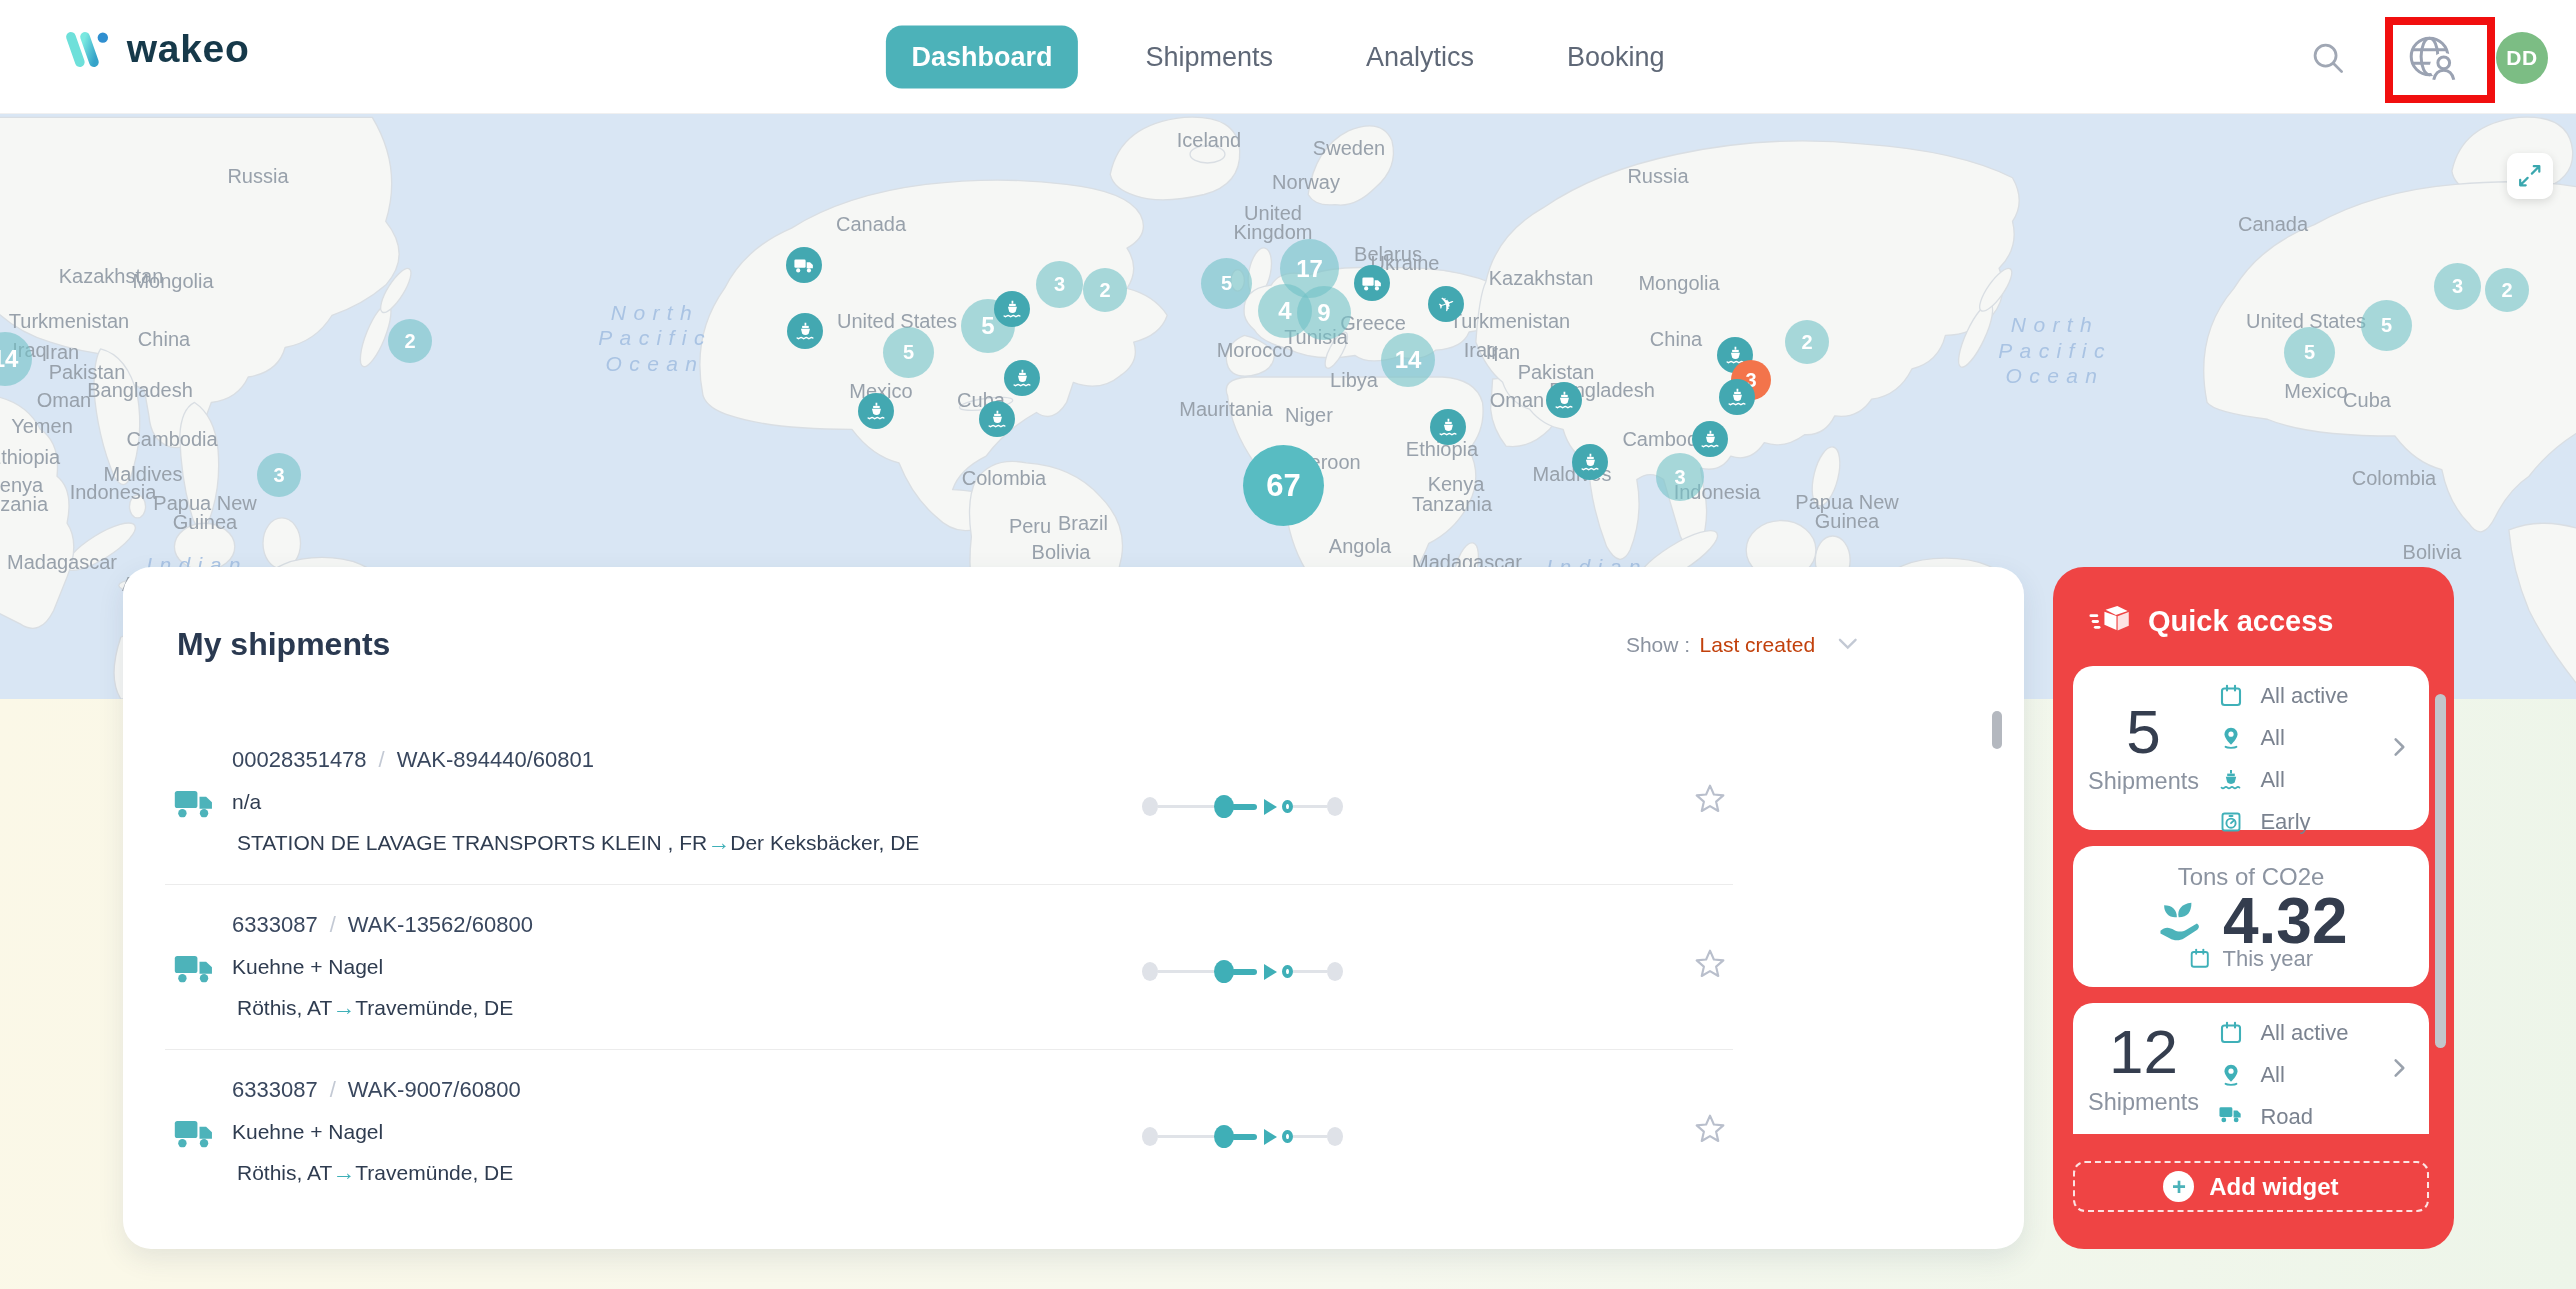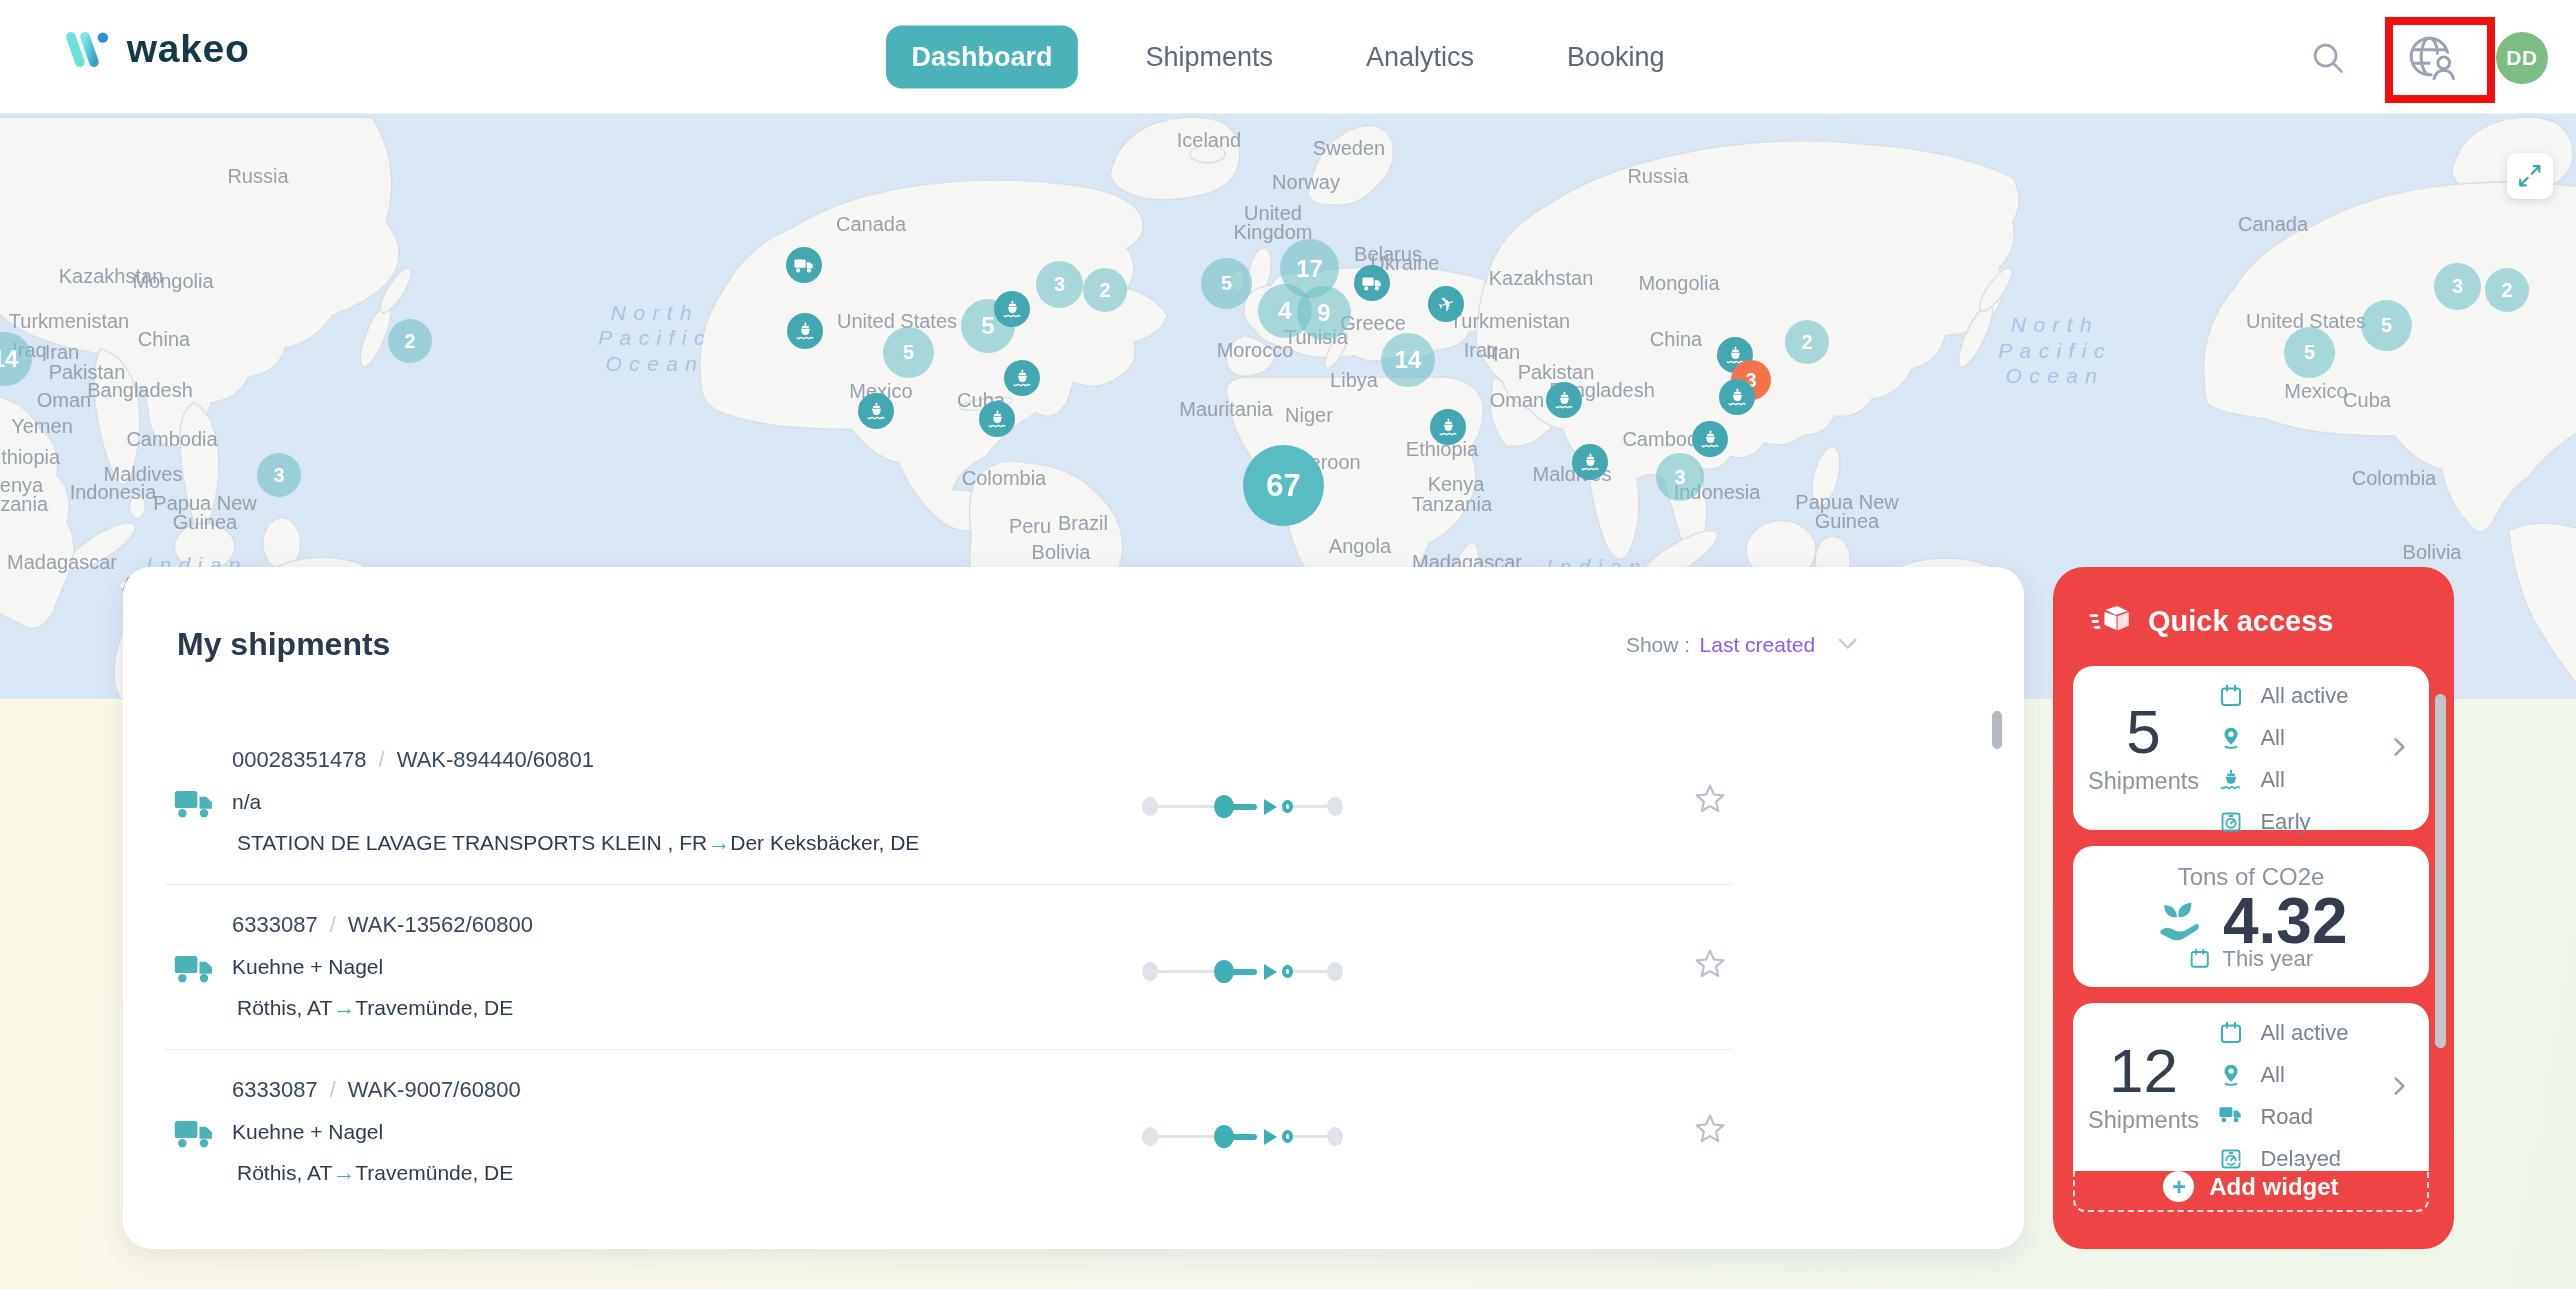--- a/index.html
+++ b/index.html
@@ -50,21 +50,21 @@
   .bg-bottom { position:absolute; left:0; top:699px; width:2576px; height:590px;
                background:linear-gradient(100deg,#fbf8e7 0%,#f6f8ee 55%,#edf5e9 100%); z-index:0; }
 
   
   .ship-card { position:absolute; left:123px; top:567px; width:1901px; height:682px; background:#fff;
                border-radius:28px; box-shadow:0 9.4px 27px rgba(40,60,90,.10); z-index:5; }
   .ship-title { position:absolute; left:54px; top:59px; font-size:32px; font-weight:600; color:#2a3950; }
   .show-ctrl { position:absolute; right:166px; top:66px; display:flex; align-items:center; gap:9.4px;
                cursor:pointer; }
   .show-label { font-size:21px; color:#8b93a0; }
-  .show-value { font-size:21px; color:#8b5cf6; }
+  .show-value { font-size:21px; color:#c2410c; }
   .show-ctrl svg { margin-left:12px; }
   .card-scrollbar { position:absolute; left:1869px; top:144px; width:10px; height:38px; background:#b4b8bf;
                     border-radius:5.4px; z-index:6; cursor:pointer; }
   .rows { position:absolute; left:42px; right:291px; top:153px; }
   .srow { position:relative; height:165px; border-bottom:0.7px solid #ececec; }
   .srow:last-child { border-bottom:none; }
   .line1 { position:absolute; left:67px; top:27px; font-size:22px; color:#39475e; display:flex; gap:12px;}
   .slash { color:#c3c9d4; }
   .truck-ic { position:absolute; left:9.4px; top:67px; width:42px; color:#4db3ba; }
   .carrier { position:absolute; left:67px; top:70px; font-size:21px; color:#2f3c50; }
@@ -87,21 +87,21 @@
   
   .qa-panel { position:absolute; left:2053px; top:567px; width:401px; height:682px; background:#ef4444;
               border-radius:31px; z-index:6; }
   .qa-header { position:absolute; left:35px; top:35px; display:flex; align-items:center; gap:16px; }
   .qa-title { color:#fff; font-size:29px; font-weight:600; }
   .qa-scrollbar { position:absolute; right:8px; top:127px; width:10.7px; height:354px; background:#c2c6ca;
                   border-radius:6px; cursor:pointer; }
   .qa-cards { position:absolute; left:20px; top:99px; width:356px; }
   .qcard { position:relative; background:#fff; border-radius:20px; margin-bottom:16px; cursor:pointer; }
   .qcard.type-shipments { height:164px; }
-  .qcard.clipped { height:168px; overflow:hidden; border-radius:20px 20px 0 0; margin-bottom:0; }
+  .qcard.clipped { height:131px; overflow:hidden; border-radius:20px 20px 0 0; margin-bottom:0; }
   .qcount { position:absolute; left:0; top:0; width:141px; height:100%; display:flex;
             flex-direction:column; align-items:center; justify-content:center; }
   .qnum { font-size:62px; font-weight:500; color:#353e4f; line-height:1; }
   .qunit { font-size:23.5px; color:#8b93a0; margin-top:5.4px; }
   .qfilters { position:absolute; left:146px; top:17.4px; display:flex; flex-direction:column; gap:16px; }
   .qfilter { display:flex; align-items:center; gap:17.4px; }
   .qfilter .fic { width:24px; height:24px; color:#3fb0b8; flex:none; }
   .qfilter .flabel { font-size:22px; color:#7a828f; }
   .qchev { position:absolute; right:19px; top:50%; transform:translateY(-50%); width:23px; color:#9aa2ad;}
   .qcard.type-co2 { height:141px; }

